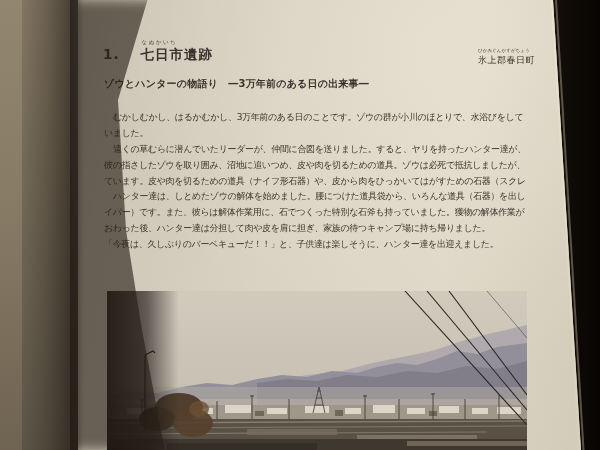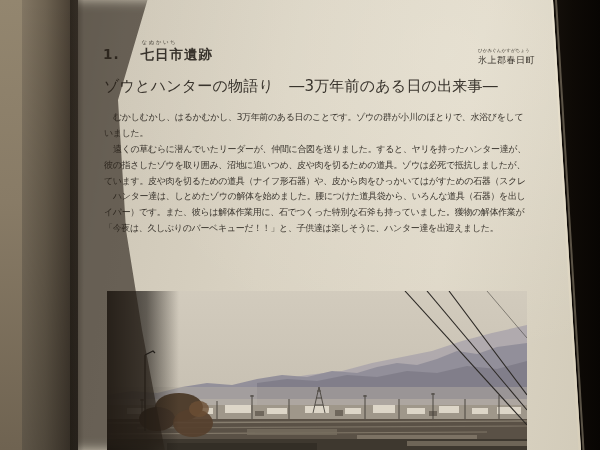--- a/index.html
+++ b/index.html
@@ -46,21 +46,21 @@
   .jp{color:#38332c;}
   .title-block{position:absolute;left:103px;top:46px;font-size:13.5px;font-weight:bold;letter-spacing:1px;white-space:nowrap;}
   .title-num{margin-right:5px;}
   .title-rubywrap{position:relative;display:inline-block;margin-left:16px;}
   .furigana{
     position:absolute;top:-7px;left:1px;font-size:5.5px;font-weight:normal;
     letter-spacing:1.5px;color:#4a453c;white-space:nowrap;
   }
   .location-block{position:absolute;left:462px;top:54px;font-size:9px;letter-spacing:.5px;white-space:nowrap;text-decoration:underline;}
   .location-block .furigana{top:-6.5px;left:0;font-size:4.6px;letter-spacing:0;}
-  .heading{position:absolute;left:104px;top:77px;font-size:15px;font-weight:normal;letter-spacing:.2px;white-space:nowrap;}
+  .heading{position:absolute;left:104px;top:77px;font-size:10px;font-weight:bold;letter-spacing:.2px;white-space:nowrap;}
   .body-text{position:absolute;left:104px;top:110px;width:424px;}
   .body-line{
     font-size:9px;line-height:15.9px;height:15.9px;letter-spacing:-0.35px;
     white-space:nowrap;color:#3a352e;
   }
   .body-line.ind{padding-left:9px;}
   
   .photo{
     position:absolute;left:107px;top:291px;width:420px;height:159px;
     overflow:hidden;background:#c9c2b4;
@@ -101,20 +101,21 @@
     <div class="heading jp">ゾウとハンターの物語り　―3万年前のある日の出来事―</div>
 
     <div class="body-text">
       <div class="body-line ind">むかしむかし、はるかむかし、3万年前のある日のことです。ゾウの群が小川のほとりで、水浴びをして</div>
       <div class="body-line">いました。</div>
       <div class="body-line ind">遠くの草むらに潜んでいたリーダーが、仲間に合図を送りました。すると、ヤリを持ったハンター達が、</div>
       <div class="body-line">彼の指さしたゾウを取り囲み、沼地に追いつめ、皮や肉を切るための道具。ゾウは必死で抵抗しましたが、</div>
       <div class="body-line">ています。皮や肉を切るための道具（ナイフ形石器）や、皮から肉をひっかいてはがすための石器（スクレ</div>
       <div class="body-line ind">ハンター達は、しとめたゾウの解体を始めました。腰につけた道具袋から、いろんな道具（石器）を出し</div>
       <div class="body-line">イパー）です。また、彼らは解体作業用に、石でつくった特別な石斧も持っていました。獲物の解体作業が</div>
+      <div class="body-line">おわった後、ハンター達は分担して肉や皮を肩に担ぎ、家族の待つキャンプ場に持ち帰りました。</div>
       <div class="body-line">「今夜は、久しぶりのバーベキューだ！！」と、子供達は楽しそうに、ハンター達を出迎えました。</div>
     </div>
 
     <div class="photo">
       <svg width="420" height="159" viewBox="0 0 420 159">
         <defs>
           <linearGradient id="sky" x1="0" y1="0" x2="0" y2="1">
             <stop offset="0%" stop-color="#d2cbbd"></stop>
             <stop offset="65%" stop-color="#c8c1b3"></stop>
             <stop offset="100%" stop-color="#c3bcaf"></stop>

